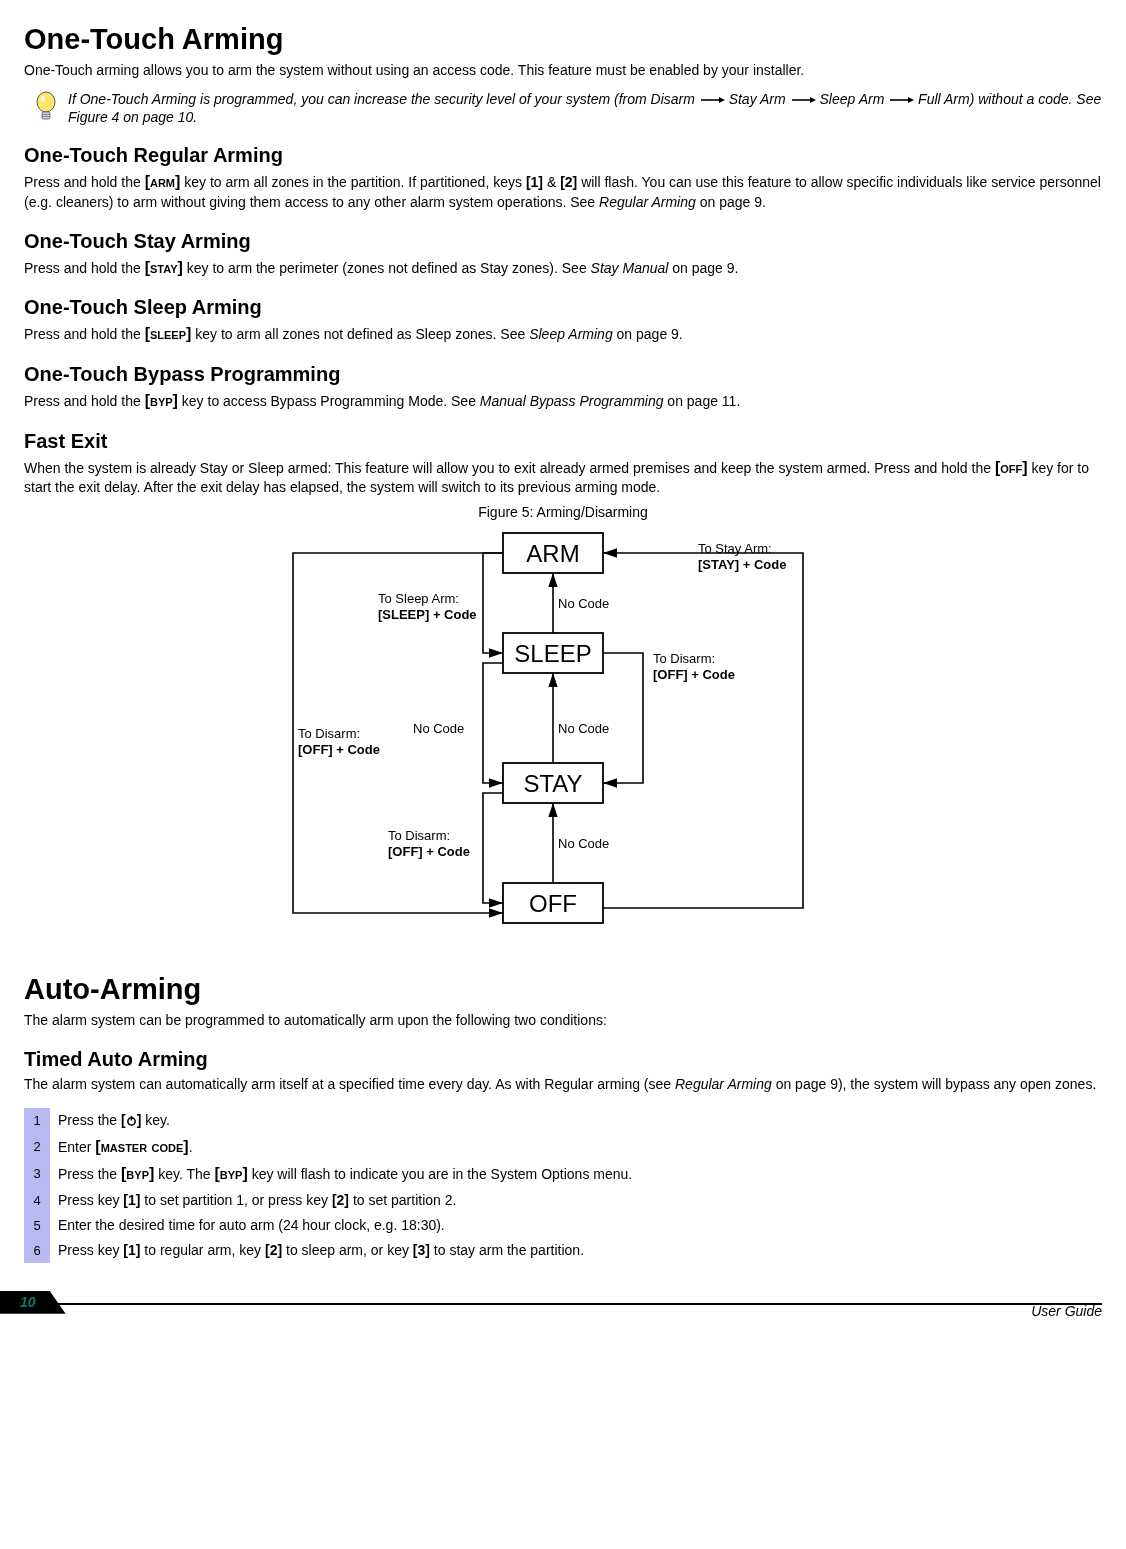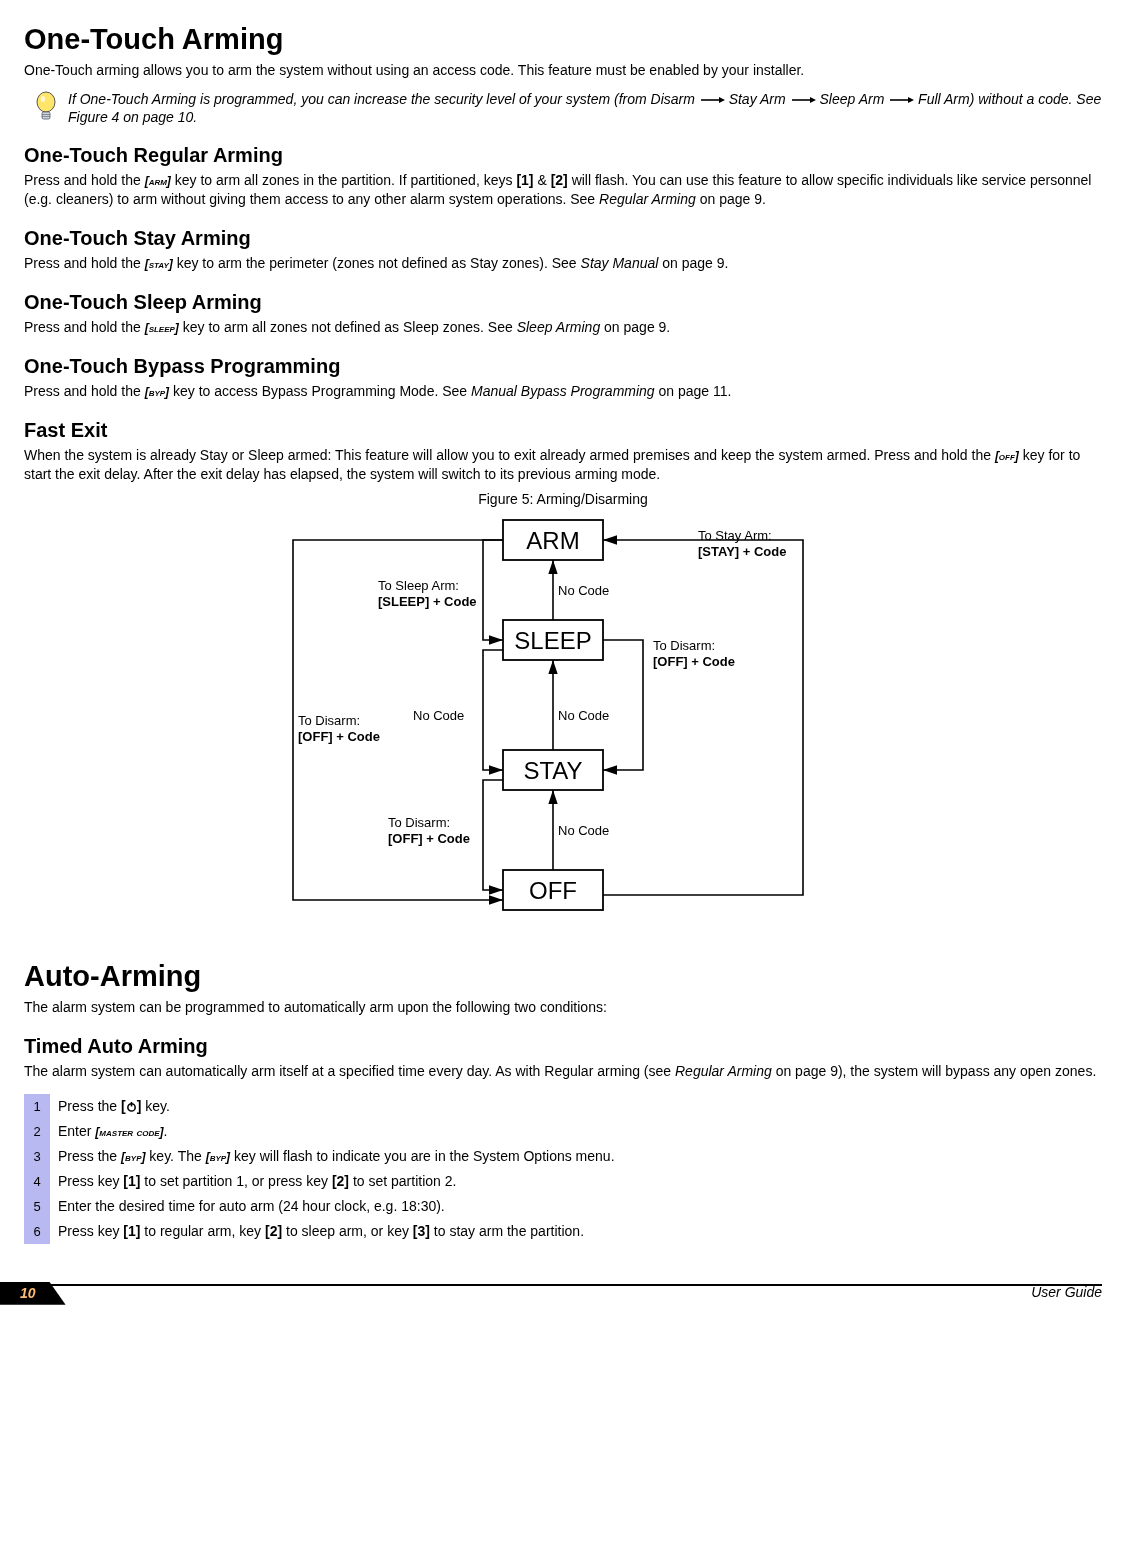--- a/index.html
+++ b/index.html
@@ -38,23 +38,22 @@
     font-style: italic;
     line-height: 1.3;
   }
   .arrow-inline {
     display: inline-block;
     width: 26px;
     vertical-align: middle;
   }
   .key-small {
     font-variant: small-caps;
-    font-size: 12px;
-    font-weight: bold;
-    font-style: italic;
+    font-size: 16px;
+    font-weight: bold;
   }
   .italic { font-style: italic; }
   .bold { font-weight: bold; }
 
   
   .figure {
     width: 100%;
     display: flex;
     flex-direction: column;
     align-items: center;
@@ -101,23 +100,23 @@
   
   .footer {
     margin-top: 40px;
     border-top: 2px solid #000;
     position: relative;
     height: 26px;
   }
   .footer-left {
     position: absolute;
     left: -24px;
-    bottom: 5px;
+    bottom: 15px;
     background: #000;
-    color: #fdba74;
+    color: #0f766e;
     padding: 2px 30px 2px 20px;
     font-style: italic;
     font-weight: bold;
     clip-path: polygon(0 0, calc(100% - 16px) 0, 100% 100%, 0 100%);
   }
   .footer-right {
     position: absolute;
     right: 0;
     bottom: 8px;
     font-style: italic;

